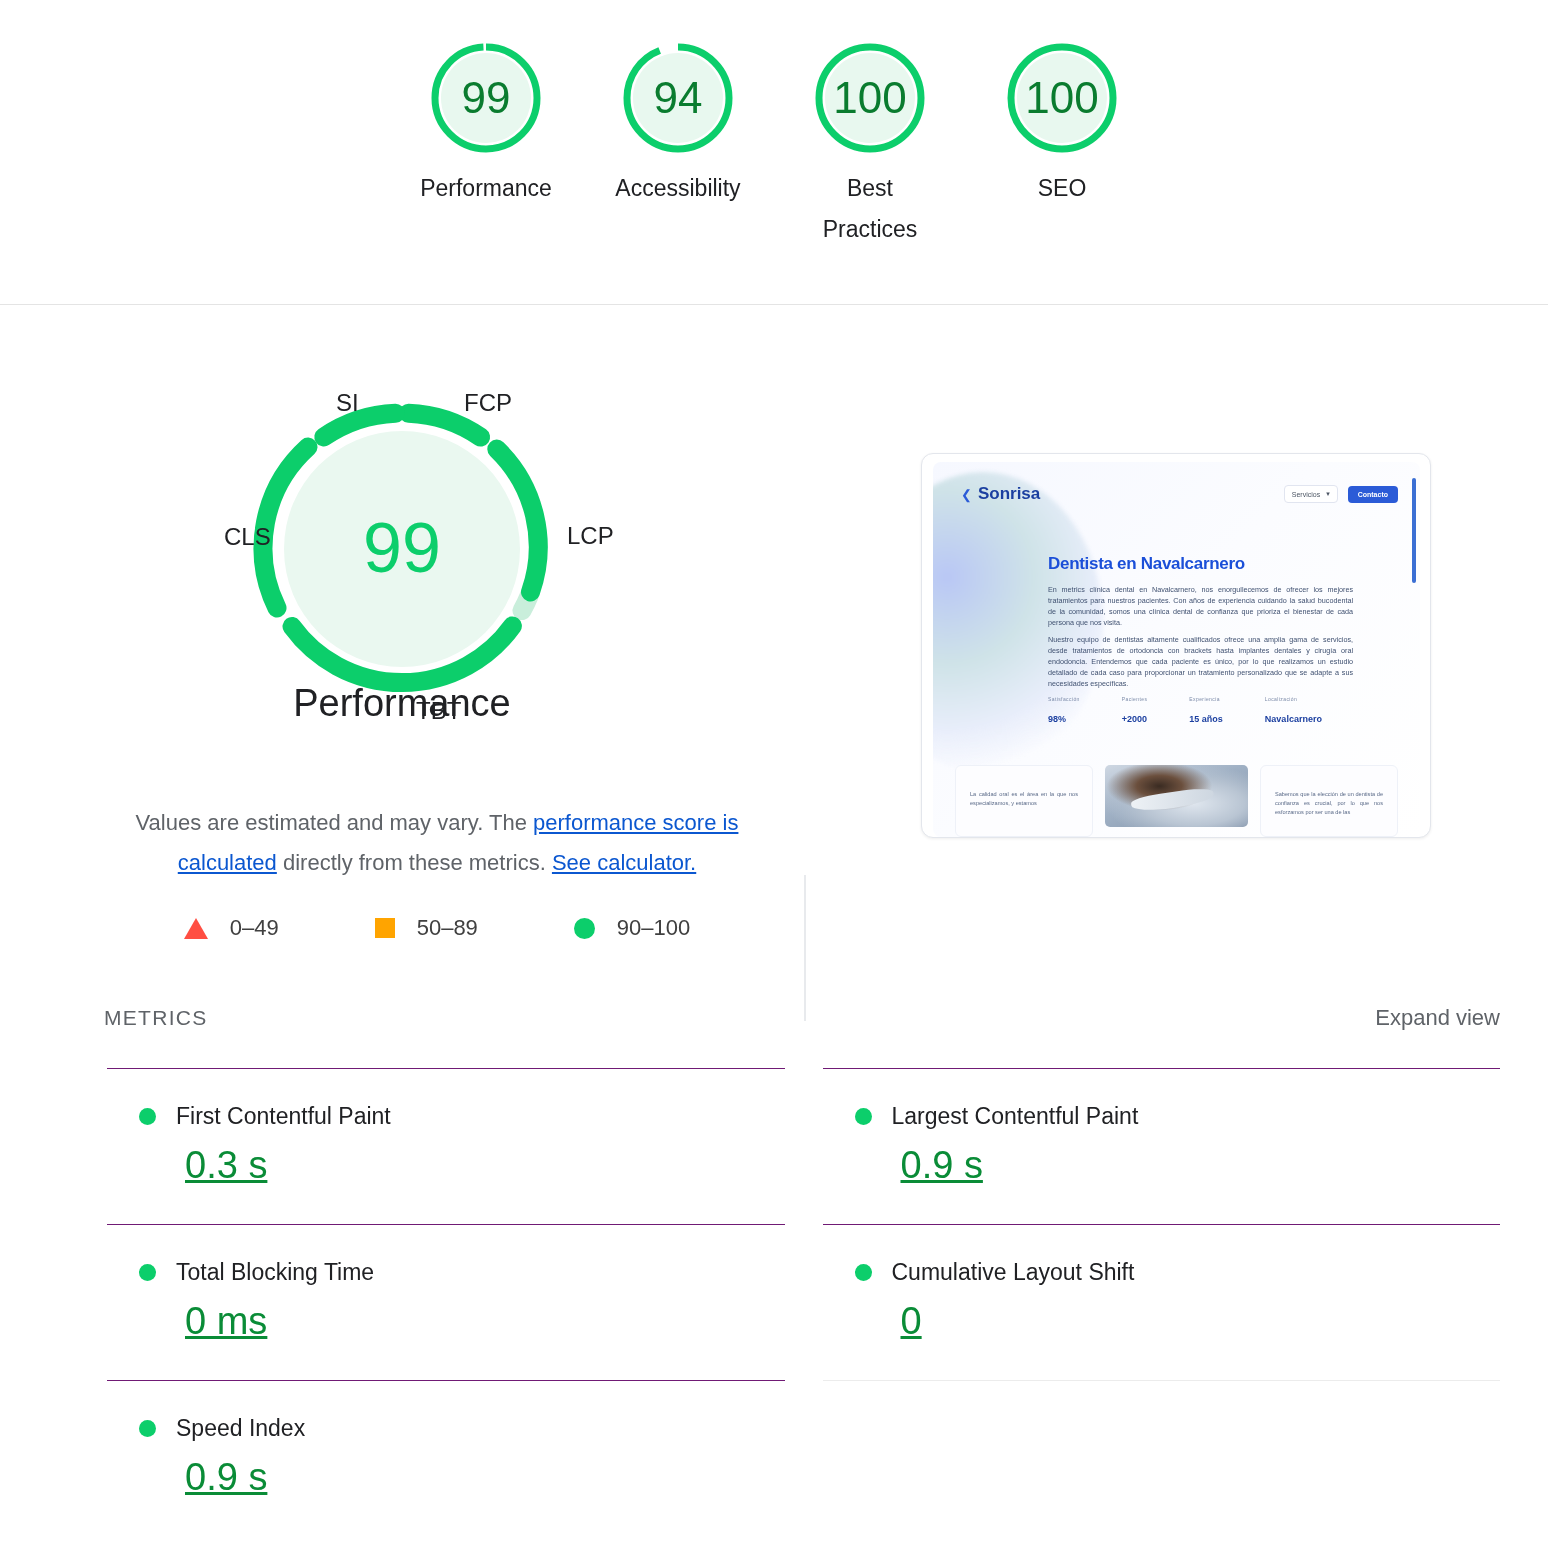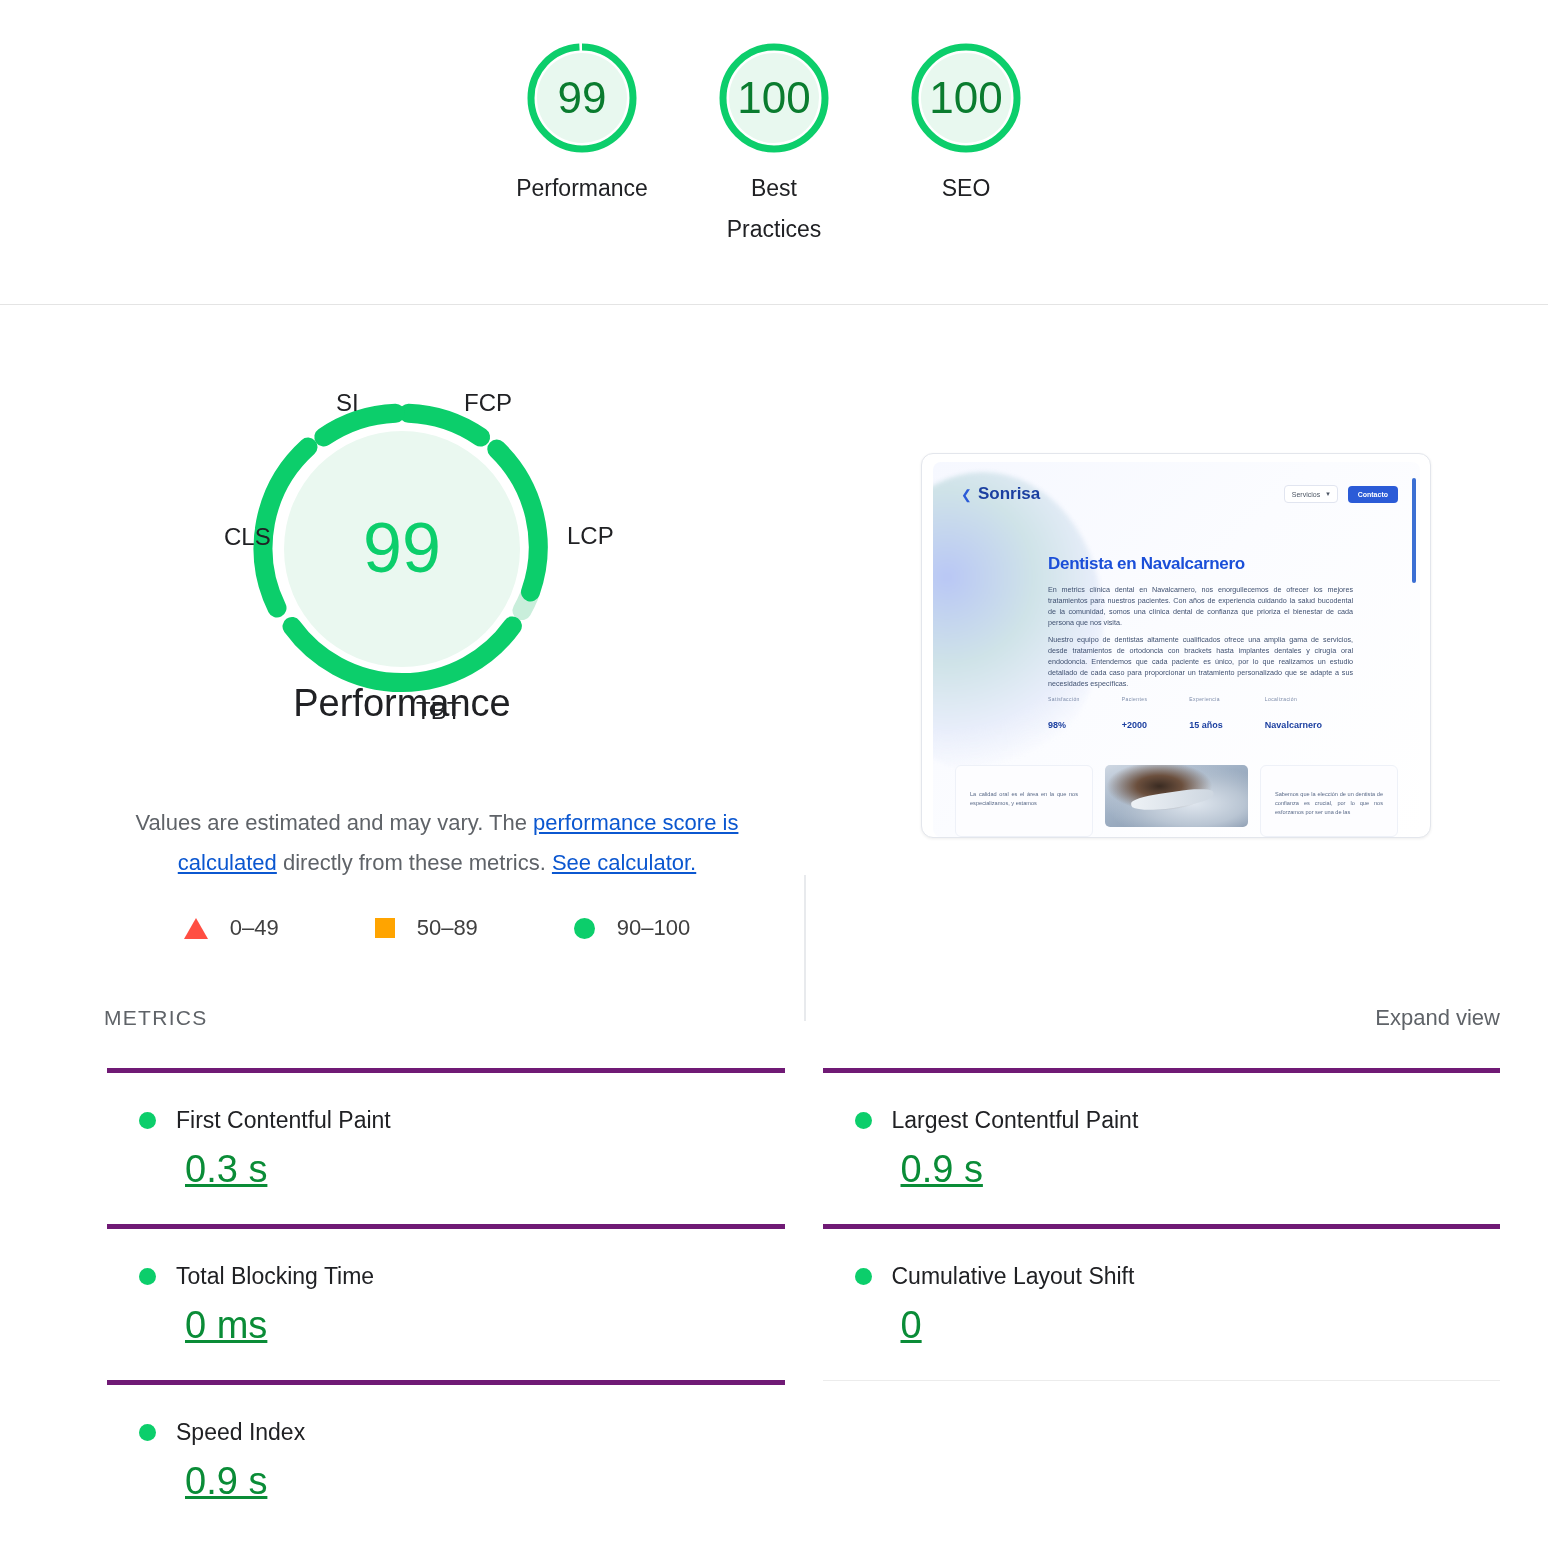--- a/index.html
+++ b/index.html
@@ -181,21 +181,21 @@
   .metrics-grid {
     position: absolute;
     top: 1068px;
     left: 107px;
     right: 48px;
     display: grid;
     grid-template-columns: 1fr 1fr;
     column-gap: 38px;
   }
   .metric-cell {
-    border-top: 5px solid #701a75;
+    border-top: 1px solid #701a75;
     padding: 34px 0 32px 0;
     min-height: 156px;
   }
   .metric-cell.empty { border-top: 1px solid #ececec; }
   .metric-row {
     display: flex;
     align-items: center;
     gap: 20px;
     padding-left: 32px;
   }
@@ -290,21 +290,21 @@
     text-align: justify;
   }
   .thumb-p.p1 { top: 122px; }
   .thumb-p.p2 { top: 172px; }
   .thumb-stats {
     position: absolute;
     top: 234px; left: 115px;
     display: flex; gap: 42px;
   }
   .stat-label { font-size: 5px; color: #7b8aa8; letter-spacing: .4px; }
-  .stat-value { font-size: 9px; font-weight: bold; color: #1b3fa0; margin-top: 18px; }
+  .stat-value { font-size: 9px; font-weight: bold; color: #1b3fa0; margin-top: 12px; }
   .thumb-cards {
     position: absolute;
     left: 22px; right: 22px; bottom: 0;
     height: 72px;
     display: flex; gap: 12px; align-items: flex-start;
   }
   .tcard {
     flex: 1;
     background: #fdfdff;
     border: 1px solid #eef1f8;
@@ -354,20 +354,30 @@
     <div class="score-gauge">
       <svg width="118" height="118" viewBox="0 0 118 118">
         <circle cx="59" cy="59" r="45" fill="#e8f8ef"></circle>
         <circle cx="59" cy="59" r="51" fill="none" stroke="#0cce6b" stroke-width="7" stroke-dasharray="317.3 320.4" stroke-linecap="butt" transform="rotate(-90 59 59)"></circle>
       </svg>
       <span class="score-num">99</span>
     </div>
     <div class="score-label">Performance</div>
   </div>
 
+  <div class="score-item">
+    <div class="score-gauge">
+      <svg width="118" height="118" viewBox="0 0 118 118">
+        <circle cx="59" cy="59" r="45" fill="#e8f8ef"></circle>
+        <circle cx="59" cy="59" r="51" fill="none" stroke="#0cce6b" stroke-width="7" stroke-dasharray="301.2 320.4" stroke-linecap="butt" transform="rotate(-90 59 59)"></circle>
+      </svg>
+      <span class="score-num">94</span>
+    </div>
+    <div class="score-label">Accessibility</div>
+  </div>
 
   <div class="score-item">
     <div class="score-gauge">
       <svg width="118" height="118" viewBox="0 0 118 118">
         <circle cx="59" cy="59" r="45" fill="#e8f8ef"></circle>
         <circle cx="59" cy="59" r="51" fill="none" stroke="#0cce6b" stroke-width="7"></circle>
       </svg>
       <span class="score-num">100</span>
     </div>
     <div class="score-label">

